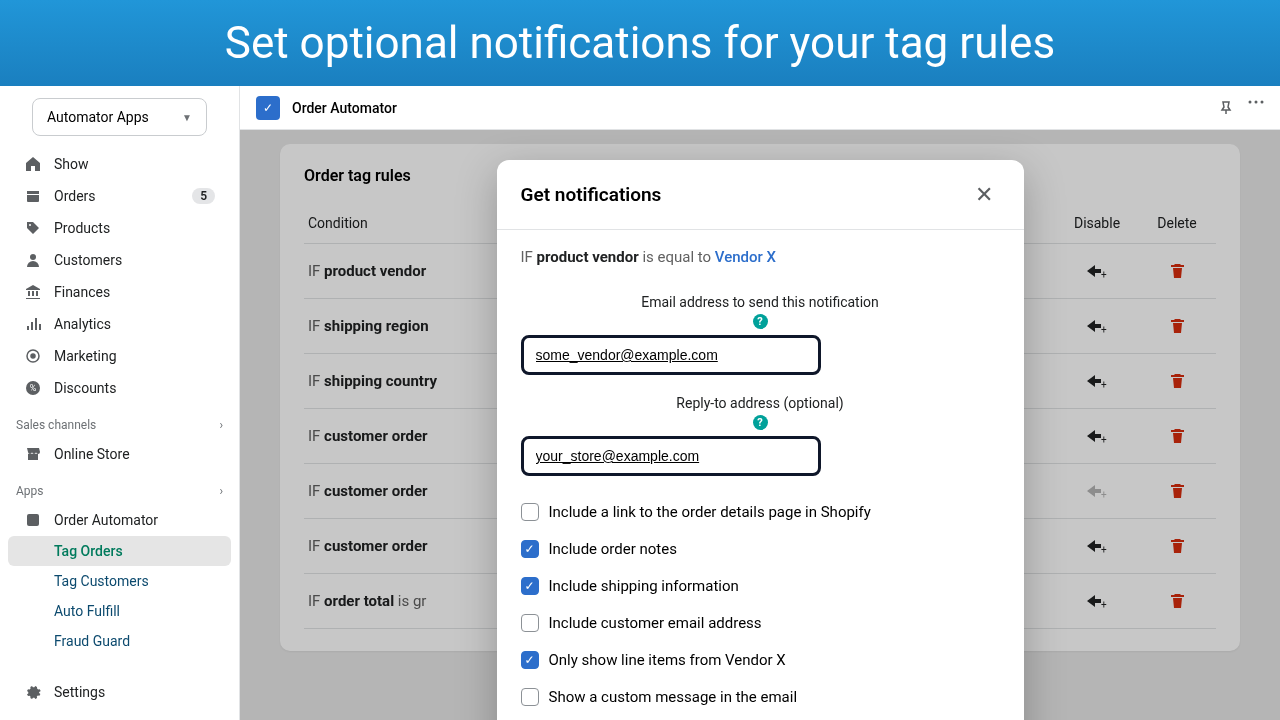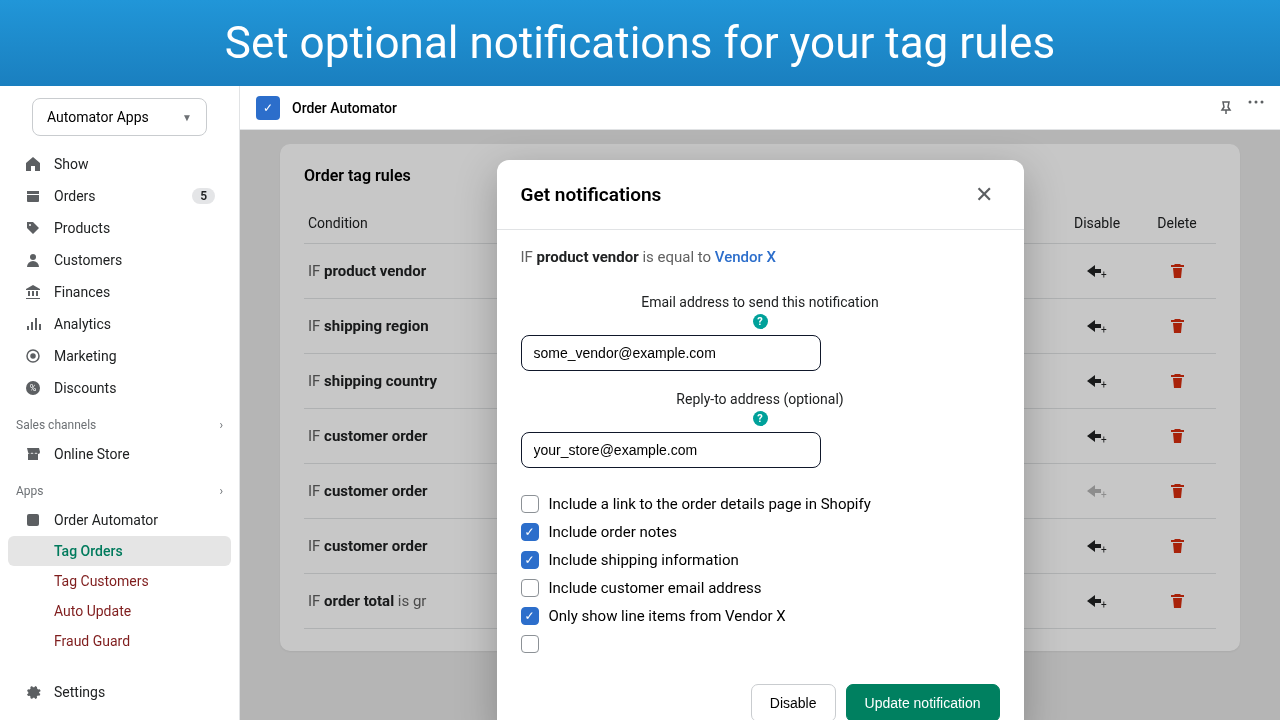--- a/index.html
+++ b/index.html
@@ -8,21 +8,21 @@
 .hero-text { color: #fff; font-size: 44px; font-weight: 400; }
 .app { display: flex; height: 634px; }
 .sidebar { width: 240px; background: #fff; border-right: 1px solid #e1e3e5; display: flex; flex-direction: column; padding: 12px 0; }
 .dropdown { margin: 0 32px 12px; border: 1px solid #c9cccf; border-radius: 8px; padding: 10px 14px; display: flex; justify-content: space-between; align-items: center; font-size: 14px; cursor: pointer; }
 .dropdown .chev { font-size: 10px; color: #6d7175; }
 .nav-item { display: flex; align-items: center; padding: 7px 16px; font-size: 14px; color: #202223; cursor: pointer; gap: 12px; border-radius: 6px; margin: 0 8px; }
 .nav-item .icon { width: 18px; height: 18px; display: flex; align-items: center; justify-content: center; color: #5c5f62; flex-shrink: 0; }
 .nav-item .label { flex: 1; }
 .badge { background: #e4e5e7; border-radius: 10px; padding: 1px 8px; font-size: 12px; font-weight: 600; }
 .section-header { display: flex; justify-content: space-between; align-items: center; padding: 14px 16px 6px; font-size: 12px; color: #6d7175; }
-.sub-item { padding: 7px 16px 7px 46px; font-size: 14px; color: #7f1d1d; cursor: pointer; border-radius: 6px; margin: 0 8px; }
+.sub-item { padding: 7px 16px 7px 46px; font-size: 14px; color: #0c4a6e; cursor: pointer; border-radius: 6px; margin: 0 8px; }
 .sub-item.active { background: #e5e5e5; color: #007a5c; font-weight: 500; }
 .spacer { flex: 1; }
 .main { flex: 1; display: flex; flex-direction: column; position: relative; }
 .topbar { background: #fff; border-bottom: 1px solid #e1e3e5; height: 44px; display: flex; align-items: center; padding: 0 16px; gap: 12px; }
 .app-icon { width: 24px; height: 24px; background: #2c6ecb; border-radius: 4px; display: flex; align-items: center; justify-content: center; color: #fff; font-size: 12px; }
 .app-name { font-size: 14px; font-weight: 500; }
 .topbar-right { margin-left: auto; display: flex; gap: 14px; color: #5c5f62; }
 .content { flex: 1; background: #e8e8e8; padding: 0 40px; position: relative; }
 .card { background: #fff; border-radius: 10px; padding: 22px 24px; margin-top: 14px; box-shadow: 0 1px 2px rgba(0,0,0,0.06); }
 .card-title { font-size: 16px; font-weight: 600; margin-bottom: 18px; }
@@ -42,23 +42,23 @@
 .modal { background: #fff; border-radius: 12px; width: 527px; box-shadow: 0 12px 40px rgba(0,0,0,0.25); }
 .modal-header { display: flex; justify-content: space-between; align-items: center; padding: 20px 24px; border-bottom: 1px solid #e1e3e5; }
 .modal-title { font-size: 19px; font-weight: 600; }
 .close { font-size: 22px; color: #5c5f62; cursor: pointer; padding: 2px 6px; }
 .modal-body { padding: 18px 24px 10px; font-size: 15px; }
 .cond-line { margin-bottom: 28px; color: #616161; }
 .cond-line strong { color: #202223; font-weight: 700; }
 .cond-line .val { color: #2c6ecb; font-weight: 500; }
 .field-label { font-size: 14px; color: #202223; margin-top: 10px; margin-bottom: 6px; display: flex; align-items: center; gap: 4px; flex-direction: column; }
 .help { width: 15px; height: 15px; background: #00a19a; border-radius: 50%; color: #fff; font-size: 11px; display: inline-flex; align-items: center; justify-content: center; font-weight: 700; }
-.text-input { width: 300px; border: 1px solid #0f172a; border-radius: 8px; padding: 9px 12px; font-size: 14px; margin-bottom: 10px; }
+.text-input { width: 300px; border: 3px solid #0f172a; border-radius: 8px; padding: 9px 12px; font-size: 14px; margin-bottom: 10px; text-decoration: underline; }
 .check-list { margin-top: 12px; }
-.check-row { display: flex; align-items: center; gap: 10px; padding: 5px 0; font-size: 15px; }
+.check-row { display: flex; align-items: center; gap: 10px; padding: 5px 0; font-size: 15px; margin-top: 9px; }
 .checkbox { width: 18px; height: 18px; border: 1.5px solid #8c9196; border-radius: 4px; display: flex; align-items: center; justify-content: center; cursor: pointer; flex-shrink: 0; }
 .checkbox.checked { background: #2c6ecb; border-color: #2c6ecb; color: #fff; font-size: 12px; }
 .modal-footer { display: flex; justify-content: flex-end; gap: 10px; padding: 16px 24px 10px; }
 .btn { border-radius: 7px; padding: 10px 18px; font-size: 14px; font-weight: 500; cursor: pointer; }
 .btn-secondary { background: #fff; border: 1px solid #c9cccf; }
 .btn-primary { background: #008060; border: 1px solid #008060; color: #fff; }
 svg { display: block; }
 </style>
 </head>
 <body>
@@ -163,21 +163,21 @@
     <div class="nav-item">
         <span class="icon">
           <svg width="16" height="16" viewBox="0 0 16 16" fill="currentColor">
             <rect x="2" y="2" width="12" height="12" rx="2"></rect>
           </svg>
         </span>
         <span class="label">Order Automator</span>
       </div>
     <div class="sub-item active">Tag Orders</div>
     <div class="sub-item">Tag Customers</div>
-    <div class="sub-item">Auto Update</div>
+    <div class="sub-item">Auto Fulfill</div>
     <div class="sub-item">Fraud Guard</div>
 
     <div class="spacer"></div>
     <div class="nav-item">
         <span class="icon">
           <svg width="16" height="16" viewBox="0 0 16 16" fill="currentColor">
             <path d="M8 5a3 3 0 100 6 3 3 0 000-6zm6.4 3l1.3-1-1-1.7-1.6.3a5 5 0 00-1-1L12 3l-1.7-1-1 1.3a5 5 0 00-1.4 0L7 2 5.3 3l.3 1.6a5 5 0 00-1 1L3 5.3 2 7l1.3 1a5 5 0 000 1.4L2 10.3 3 12l1.6-.3a5 5 0 001 1L5.3 14 7 15l1-1.3a5 5 0 001.4 0l1 1.3 1.7-1-.3-1.6a5 5 0 001-1l1.6.3 1-1.7-1.3-1a5 5 0 000-1.4z"></path>
           </svg>
         </span>
         <span class="label">Settings</span>
@@ -378,20 +378,21 @@
                 <div class="check-row">
                   <div class="checkbox"></div>
                   <span>Include customer email address</span>
                 </div>
                 <div class="check-row">
                   <div class="checkbox checked">✓</div>
                   <span>Only show line items from Vendor X</span>
                 </div>
                 <div class="check-row">
                   <div class="checkbox"></div>
+                  <span>Show a custom message in the email</span>
                 </div>
               </div>
           </div>
           <div class="modal-footer">
             <button class="btn btn-secondary">Disable</button>
             <button class="btn btn-primary">Update notification</button>
           </div>
         </div>
       </div>
     </div>

